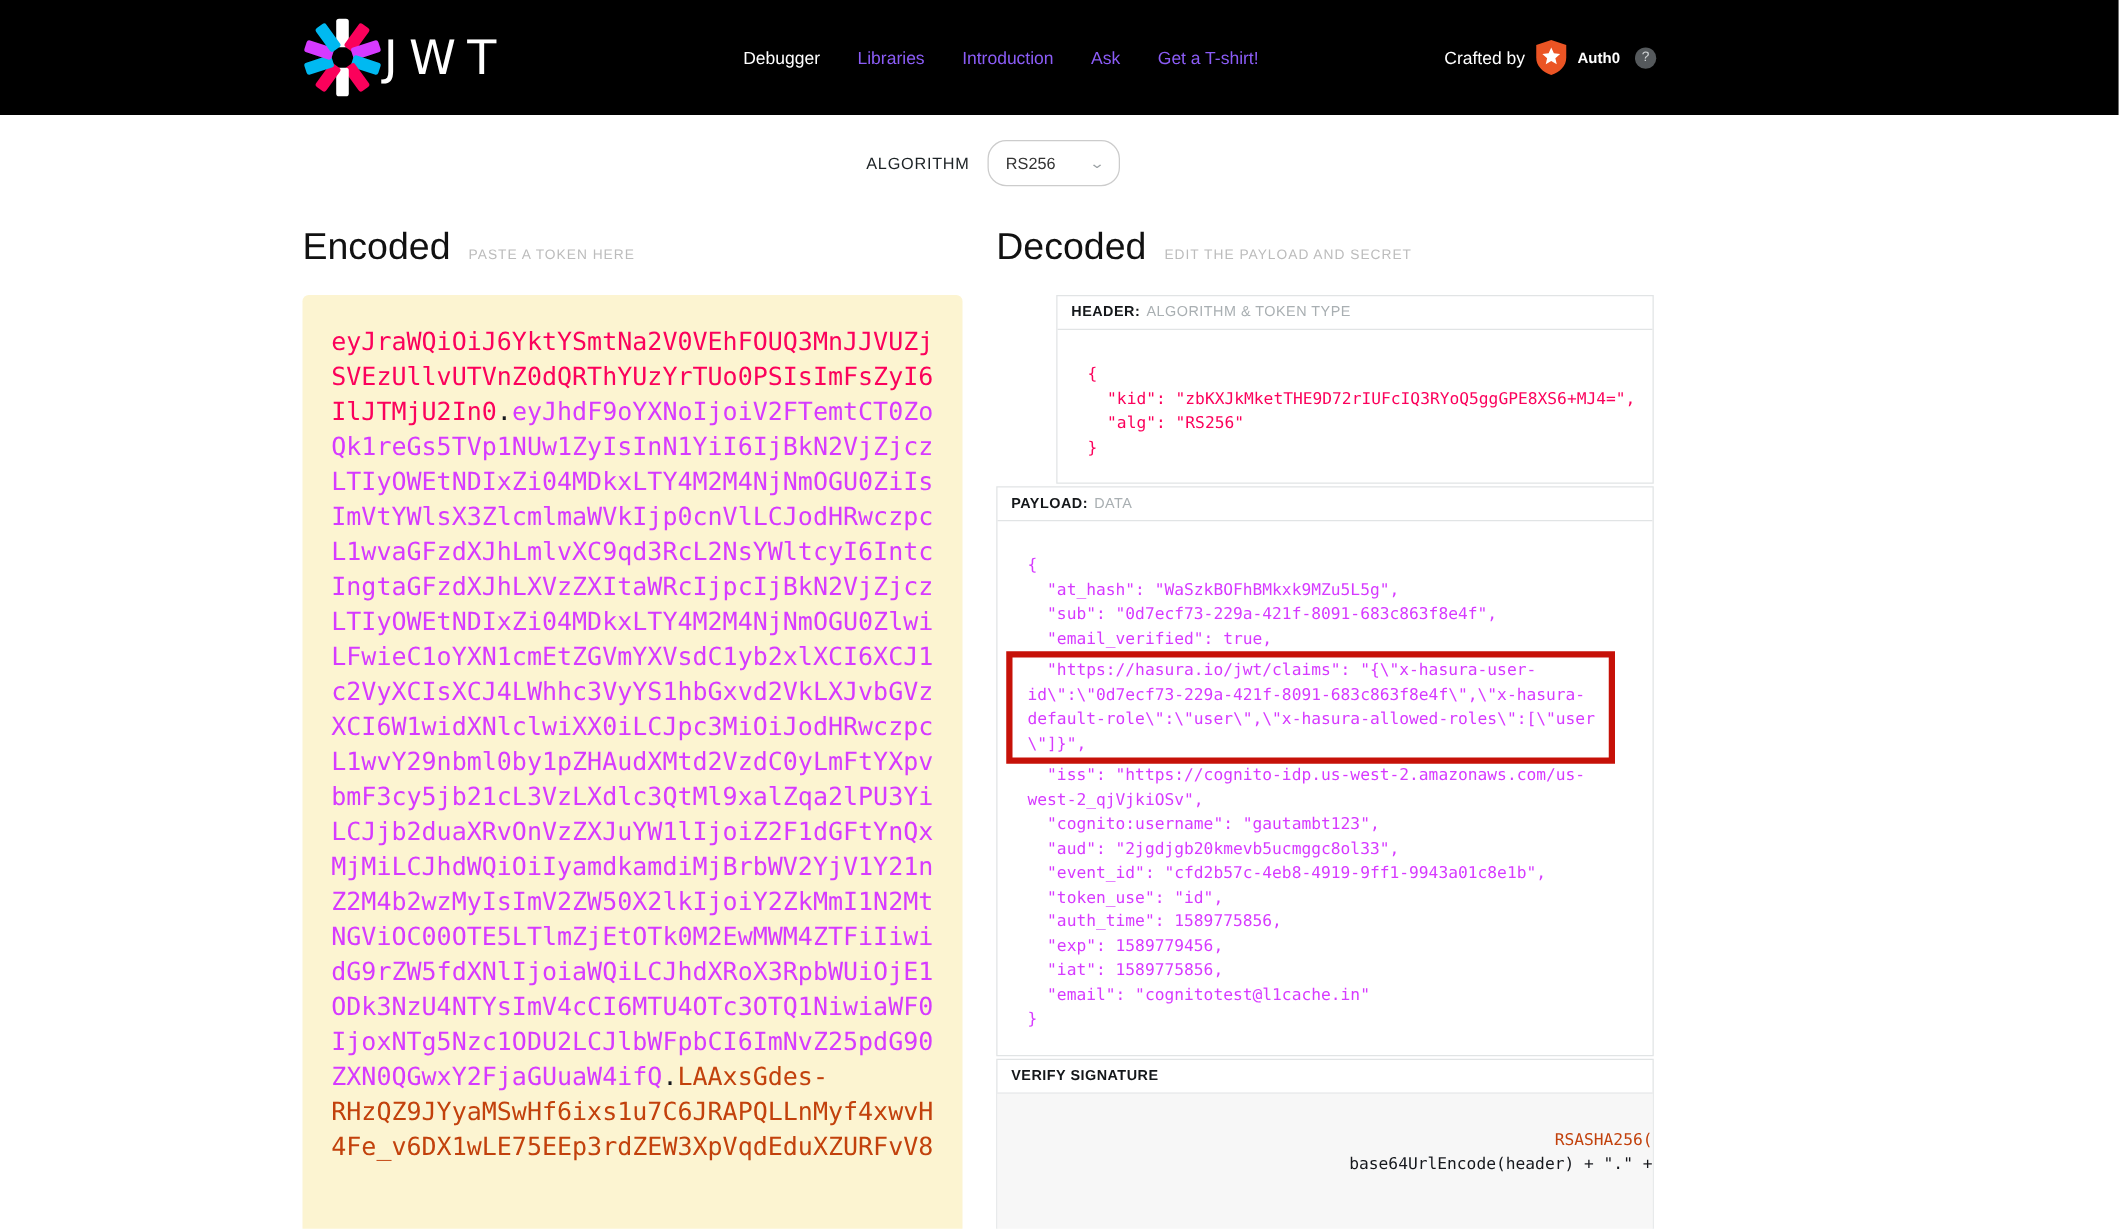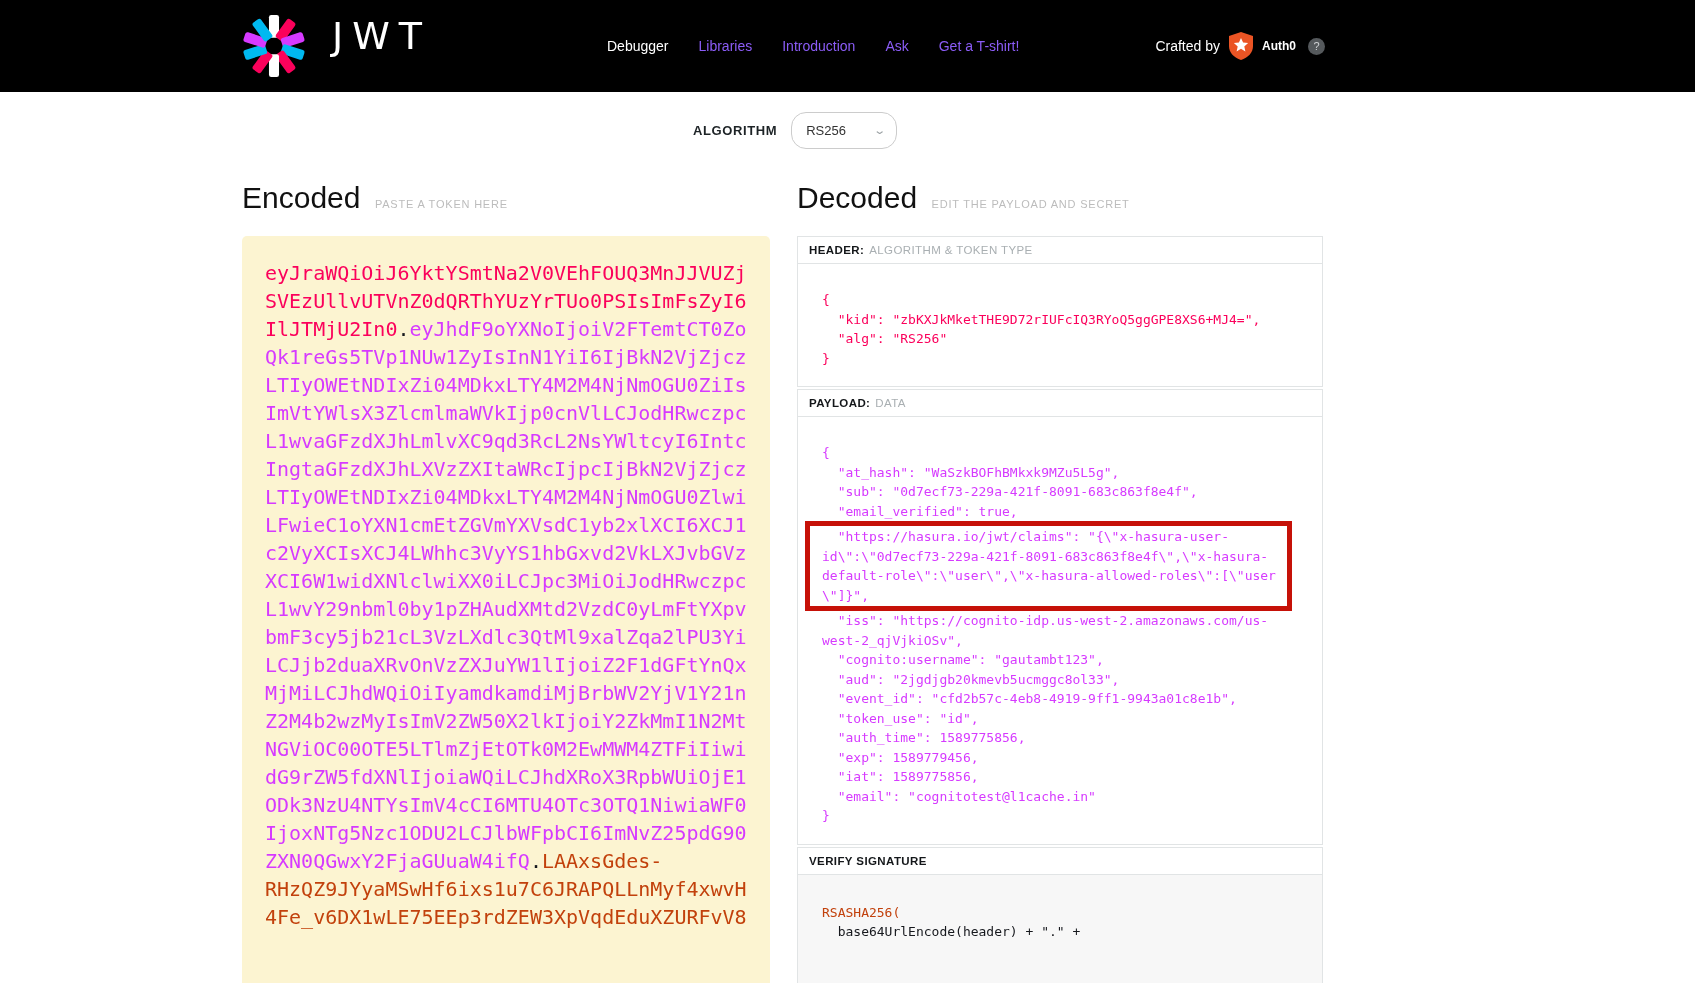--- a/index.html
+++ b/index.html
@@ -3,37 +3,37 @@
 <meta charset="utf-8">
 <style>
   * { margin:0; padding:0; box-sizing:border-box; }
   html,body { width:1695px; height:983px; overflow:hidden; background:#fff;
     font-family:"Liberation Sans", sans-serif; }
 
   
   .topbar { height:92px; background:#000; }
   .topbar-inner { margin-left:242px; width:1083px; height:100%;
     display:flex; align-items:center; }
-  .logo-wrap { display:flex; align-items:flex-start; gap:26px; }
+  .logo-wrap { display:flex; align-items:center; gap:1px; }
   .logo-svg { width:64px; height:64px; }
   .wordmark { color:#fff; font-size:38px; font-weight:500; letter-spacing:9px;
     font-family:"DejaVu Sans", sans-serif; }
   .nav { display:flex; gap:30px; margin:0 auto; padding-left:40px; }
   .nav span { font-size:14px; color:#8b5cf6; cursor:pointer; }
   .nav span.active { color:#fff; }
   .crafted { display:flex; align-items:center; gap:8px; color:#fff; font-size:14px; }
   .auth0-badge { width:26px; height:28px; }
   .auth0-name { font-weight:bold; font-size:12px; }
   .help-dot { width:17px; height:17px; border-radius:50%; background:#55595c;
     color:#cfd2d4; font-size:11px; display:flex; align-items:center;
     justify-content:center; margin-left:4px; cursor:pointer; }
 
   
   .algo-row { margin:20px 0 0 693px; display:flex; align-items:center; gap:14px; }
-  .algo-label { font-size:13px; font-weight:bold; letter-spacing:0.6px; color:#1d2326; }
+  .algo-label { font-size:13px; font-weight:normal; letter-spacing:0.6px; color:#1d2326; }
   .algo-select { width:106px; height:37px; border:1px solid #ccc; border-radius:15px;
     background:#fff; display:flex; align-items:center; justify-content:space-between;
     padding:0 12px 0 14px; font-size:13px; color:#333; cursor:pointer; }
   .chev { color:#9aa0a3; font-size:11px; transform:scaleX(1.4); }
 
   
   .cols { margin-left:242px; width:1081px; display:flex; gap:27px; }
   .col-left { width:528px; flex:none; }
   .col-right { width:526px; flex:none; }
   .heads { margin-top:32px; align-items:baseline; }
@@ -44,33 +44,33 @@
   .token-box { margin-top:21px; background:#fcf4d1; border-radius:5px;
     height:760px; padding:23px 0 0 23px; cursor:text; }
   .tok-line { font-family:"DejaVu Sans Mono", monospace; font-size:20px;
     line-height:28px; white-space:pre; }
   .tok-h { color:#fb015b; } .tok-p { color:#d63aff; }
   .tok-s { color:#c2410c; } .tok-d { color:#16181d; }
   .tok-k { color:#16181d; }
 
   
   .section { border:1px solid #e1e4e5; background:#fff; margin-top:2px; }
-  .section:first-child { margin-top:21px; }
+  .section:first-child { margin-top:21px;margin-left:48px; }
   .strip { height:27px; display:flex; align-items:center; padding-left:11px;
     border-bottom:1px solid #e1e4e5; }
   .strip b { font-size:11.5px; letter-spacing:0.4px; color:#14171a; font-weight:bold; }
   .strip span.sub { font-size:11.5px; letter-spacing:0.4px; color:#a9afb2; margin-left:5px; }
   .json-area { padding:26px 0 18px 24px; }
   .json-line { font-family:"DejaVu Sans Mono", monospace; font-size:13px;
     line-height:19.5px; white-space:pre; }
   .json-red .json-line { color:#fb015b; }
   .json-mag .json-line { color:#d63aff; }
   .hl-box { border:5px solid #c61108; margin:0 30px 0 -17px; padding:1px 0 1px 12px; }
   .verify-body { background:#f7f7f7; padding:28px 0 0 24px; height:126px; overflow:hidden; }
-  .verify-body .tok-line { font-size:13px; line-height:19.5px; }
+  .verify-body .tok-line { font-size:13px; line-height:19.5px;text-align:right; }
 </style>
 </head>
 <body>
 
 <div class="topbar">
   <div class="topbar-inner">
     <div class="logo-wrap">
       <svg class="logo-svg" viewBox="0 0 70 70">
         <g id="petals">
             <rect x="29.5" y="1" width="11" height="25" rx="2.5" fill="#ffffff" transform="rotate(0 35 35)"></rect>

